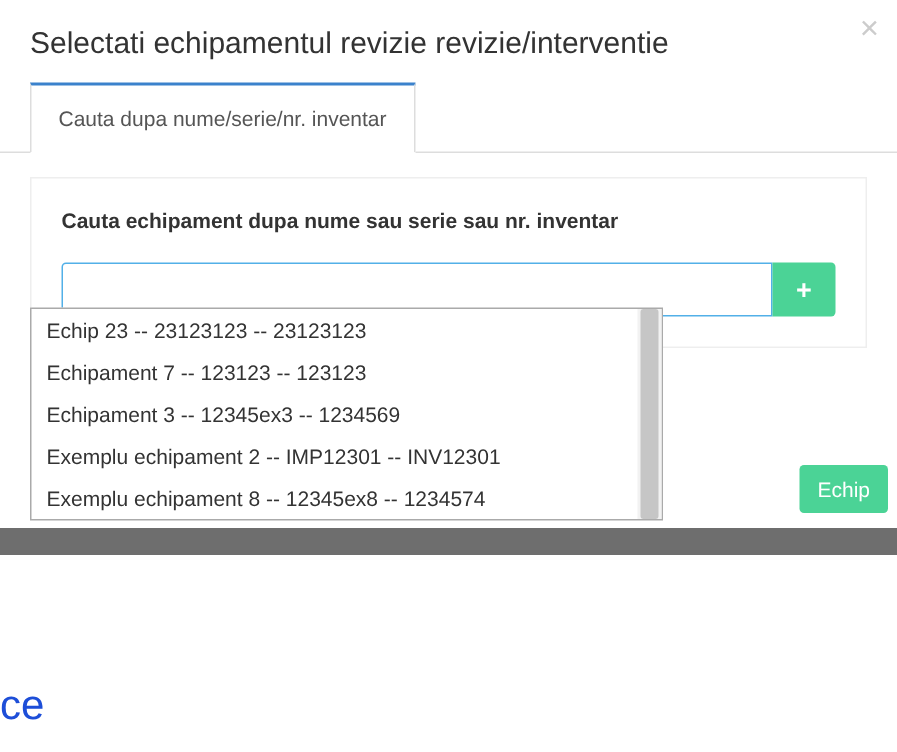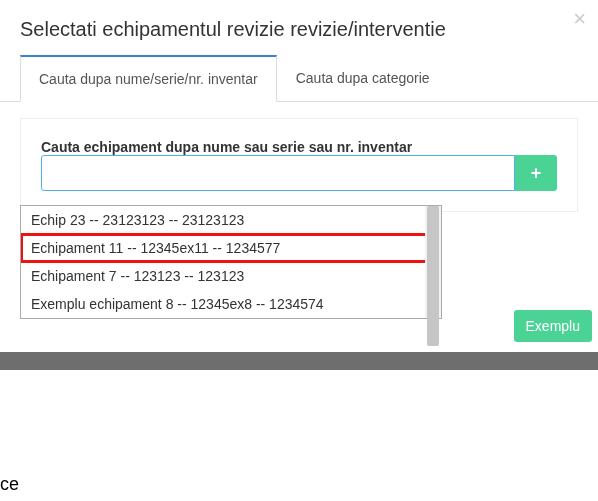--- a/index.html
+++ b/index.html
@@ -3,33 +3,33 @@
 <meta charset="utf-8">
 <style>
   * { box-sizing: border-box; margin: 0; padding: 0; }
   html, body { width: 598px; height: 501px; overflow: hidden; font-family: -apple-system, "Segoe UI", Arial, sans-serif; }
   body { position: relative; background: #fff; }
 
   .bg-strip { position: absolute; left: 0; right: 0; background: #6e6e6e; height: 18px; top: 352px; z-index: 0; }
   .bg-text-left { position: absolute; z-index: 1; color: #fff; font-size: 13px; }
   .bg-left { left: 0; top: 371px; }
   .bg-right { right: 0; top: 371px; }
-  .bg-ce { position: absolute; left: 0; top: 454px; color: #000000; font-size: 18px; z-index: 1; margin-top: 20px; }
+  .bg-ce { position: absolute; left: 0; top: 454px; color: #1d4ed8; font-size: 28px; z-index: 1; }
 
   .modal { position: absolute; z-index: 2; left: 0; top: 0; width: 598px; background: transparent; }
   .modal-header { padding: 18px 20px 14px 20px; }
   .modal-title { font-size: 20px; color: #333; font-weight: 400; }
   .close-x { position: absolute; right: 12px; top: 6px; color: #ccc; font-size: 22px; cursor: pointer; background: none; border: none; }
 
   .tabs { display: flex; border-bottom: 1px solid #ddd; padding: 0 20px; background: #fff; }
   .tab { padding: 14px 18px; font-size: 14px; color: #555; cursor: pointer; border: 1px solid transparent; margin-bottom: -1px; text-align: center; }
   .tab.active { border: 1px solid #ddd; border-top: 2px solid #3b82cc; border-bottom-color: #fff; background: #fff; }
 
   .panel { margin: 16px 20px 0 20px; border: 1px solid #eee; padding: 20px; position: relative; background: #fff; }
-  .field-label { font-size: 14px; font-weight: 700; color: #333; margin-bottom: 0; display: block; }
+  .field-label { font-size: 14px; font-weight: 700; color: #333; margin-bottom: 20px; display: block; }
   .input-row { display: flex; align-items: stretch; }
   .search-input { flex: 1; height: 36px; border: 1px solid #52b0e8; border-radius: 3px 0 0 3px; padding: 0 10px; font-size: 14px; outline: none; }
   .add-btn { width: 42px; height: 36px; background: #4bd396; border: none; border-radius: 0 3px 3px 0; color: #fff; font-size: 18px; font-weight: 700; cursor: pointer; display: flex; align-items: center; justify-content: center; }
 
   .panel-bottom-e { position: absolute; left: 20px; top: 254px; font-size: 14px; font-weight: 700; color: #333; z-index: 3; }
   .action-btn { position: absolute; right: 6px; top: 310px; background: #4bd396; color: #fff; border: none; border-radius: 3px; padding: 8px 12px; font-size: 14px; cursor: pointer; z-index: 3; }
 
   .dropdown { position: absolute; left: 20px; top: 205px; width: 422px; background: #fff; border: 1px solid #aaa; z-index: 10; }
   .dd-inner { max-height: 290px; overflow: hidden; position: relative; }
   .dd-item { padding: 6px 10px; font-size: 14px; color: #333; cursor: pointer; white-space: nowrap; overflow: hidden; text-overflow: ellipsis; }
@@ -47,40 +47,40 @@
 <div class="bg-ce">ce</div>
 
 <div class="modal">
   <button class="close-x">×</button>
   <div class="modal-header">
     <h2 class="modal-title">Selectati echipamentul revizie revizie/interventie</h2>
   </div>
 
   <div class="tabs">
     <div class="tab active">Cauta dupa nume/serie/nr. inventar</div>
-    <div class="tab">Cauta dupa categorie</div>
   </div>
 
   <div class="panel">
     <label class="field-label">Cauta echipament dupa nume sau serie sau nr. inventar</label>
     <div class="input-row">
       <input class="search-input" type="text" value="" style="">
       <button class="add-btn">
         <span>+</span>
       </button>
     </div>
   </div>
 </div>
 
 <div class="panel-bottom-e">E</div>
-<button class="action-btn">Exemplu</button>
+<button class="action-btn">Echip</button>
 
 <div class="dropdown">
   <div class="dd-inner" id="dd-inner">
       <div class="dd-item">Echip 23 -- 23123123 -- 23123123</div>
-      <div class="dd-item hl">Echipament 11 -- 12345ex11 -- 1234577</div>
       <div class="dd-item">Echipament 7 -- 123123 -- 123123</div>
+      <div class="dd-item">Echipament 3 -- 12345ex3 -- 1234569</div>
+      <div class="dd-item">Exemplu echipament 2 -- IMP12301 -- INV12301</div>
       <div class="dd-item">Exemplu echipament 8 -- 12345ex8 -- 1234574</div>
     </div>
   <div class="scrollbar">
     <div class="thumb"></div>
   </div>
 </div>
 
 </body></html>

